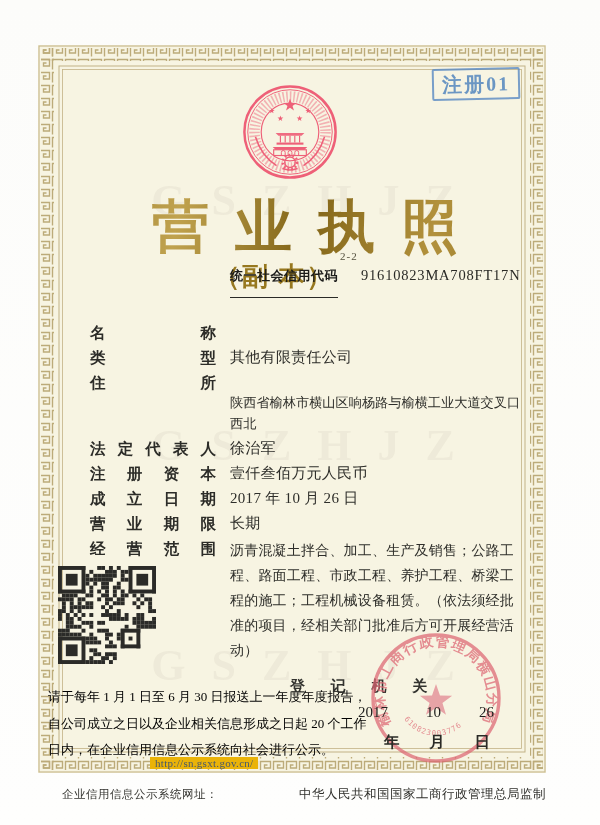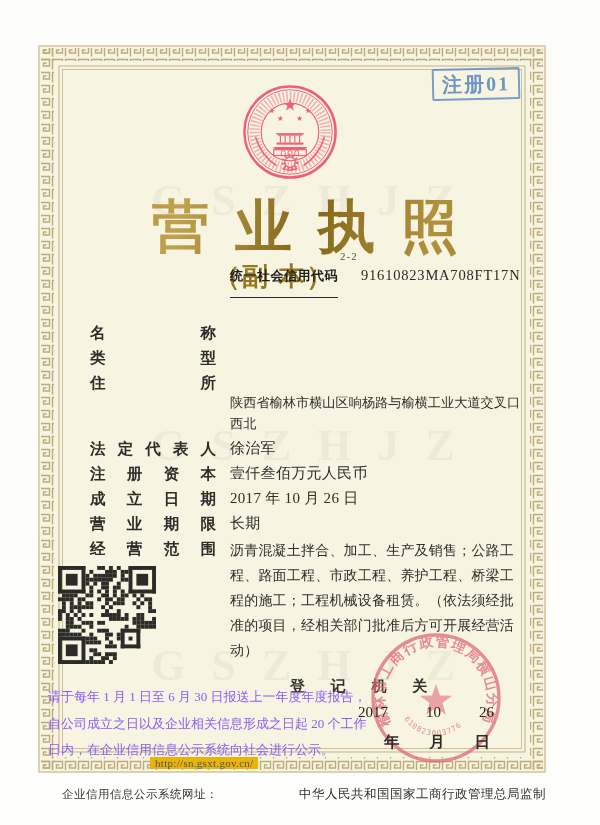--- a/index.html
+++ b/index.html
@@ -37,21 +37,21 @@
   .frow{display:flex;align-items:flex-start;margin-bottom:4px;min-height:21px;}
   .flabel{width:126px;min-width:126px;margin-right:14px;font-size:15.5px;font-weight:600;
     color:#2c2c28;line-height:21px;}
   .jchars{display:flex;justify-content:space-between;}
   .fvalue{font-size:15px;color:#2e2e2a;line-height:21px;letter-spacing:.3px;}
   .fvalue.small{font-size:13.2px;line-height:21px;letter-spacing:0;margin-top:20px;}
   .fvalue.multiline{font-size:14px;line-height:25px;width:316px;letter-spacing:.2px;}
   
   .qr{left:58px;top:566px;}
   
-  .notice{left:48px;top:684px;width:320px;font-size:13px;color:#8b5cf6;line-height:26.5px;
+  .notice{left:48px;top:684px;width:320px;font-size:13px;color:#000000;line-height:26.5px;
     white-space:nowrap;}
   
   .reg-label{left:290px;top:677px;font-size:15px;font-weight:bold;color:#33332f;
     letter-spacing:11px;white-space:nowrap;}
   .reg-date{left:358px;top:704px;width:136px;display:flex;justify-content:space-between;
     font-size:15px;color:#1e1e1c;z-index:6;align-items:flex-end;}
   .reg-units{left:384px;top:732px;width:106px;display:flex;justify-content:space-between;
     font-size:15.5px;font-weight:bold;color:#2a2a26;z-index:6;}
   .seal{left:368px;top:630px;z-index:5;}
   
@@ -129,20 +129,21 @@
     <div class="flabel jchars">
         <span>名</span>
         <span>称</span>
       </div>
   </div>
   <div class="frow">
     <div class="flabel jchars">
         <span>类</span>
         <span>型</span>
       </div>
+    <div class="fvalue">其他有限责任公司</div>
   </div>
   <div class="frow">
     <div class="flabel jchars">
         <span>住</span>
         <span>所</span>
       </div>
     <div class="fvalue small">陕西省榆林市横山区响杨路与榆横工业大道交叉口西北</div>
   </div>
   <div class="frow">
     <div class="flabel jchars">

